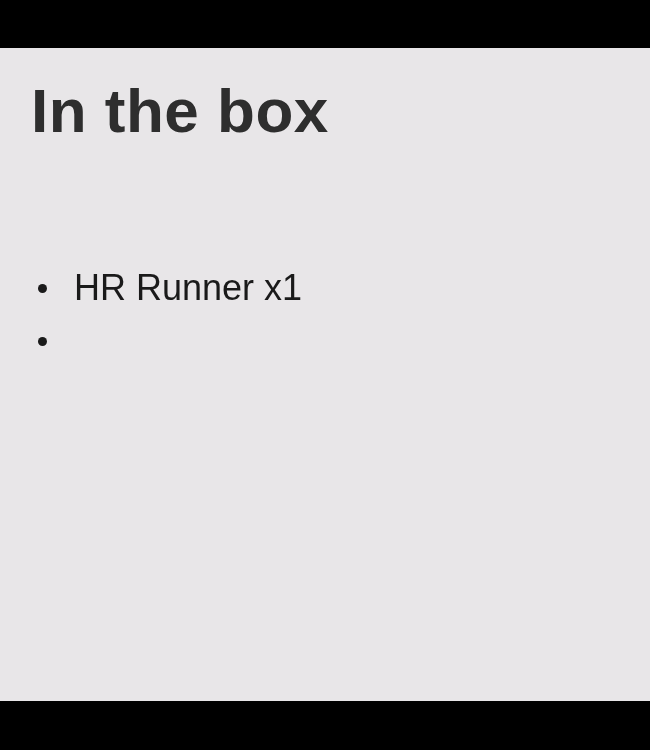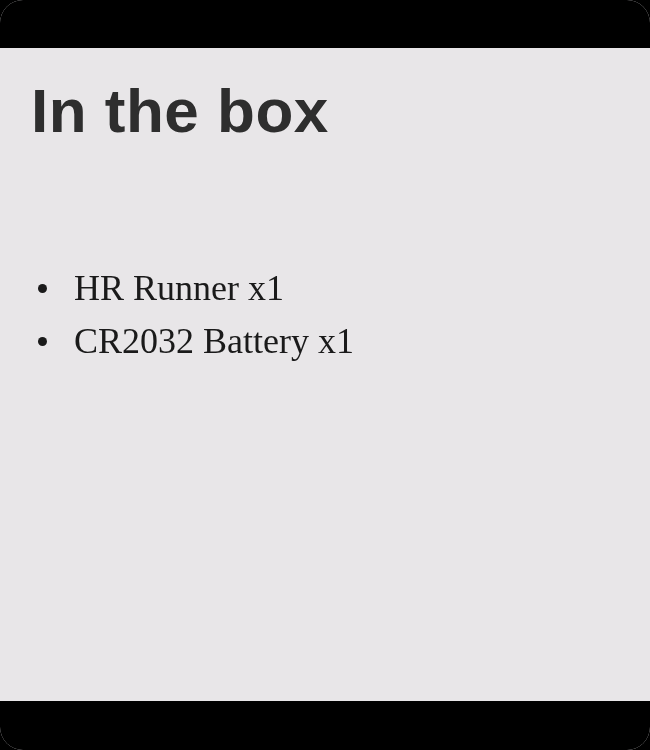--- a/index.html
+++ b/index.html
@@ -7,21 +7,20 @@
     padding: 0;
     background: #000000;
   }
   #screen {
     position: relative;
     width: 650px;
     height: 750px;
     background: #e8e6e8;
     overflow: hidden;
     font-family: "Liberation Sans", sans-serif;
-    border-radius: 23px;
     -webkit-font-smoothing: antialiased;
   }
   .letterbox {
     position: absolute;
     left: 0;
     width: 650px;
     background: #000000;
   }
   .letterbox.top  { top: 0;    height: 48px; }
   .letterbox.bottom { top: 701px; height: 49px; }
@@ -73,21 +72,20 @@
     left: 38px;
     top: 50%;
     margin-top: -4px;
     width: 9px;
     height: 9px;
     border-radius: 50%;
     background: #1a1a1a;
   }
   .bullet-text {
     display: inline-block;
-    font-family: Liberation Serif, serif;
   }
 </style>
 </head>
 <body>
 
 <div id="screen">
 
   <div class="letterbox top"></div>
 
   <div id="slide-body">
@@ -98,21 +96,20 @@
 
       <li class="bullet-item">
         <span class="bullet-marker"></span>
         <span class="bullet-text">HR Runner x1</span>
       </li>
 
 
 
       <li class="bullet-item">
         <span class="bullet-marker"></span>
-        <span class="bullet-text">CR2032 Battery x1</span>
       </li>
 
     </ul>
 
   </div>
 
   <div class="letterbox bottom"></div>
 
 </div>
 

